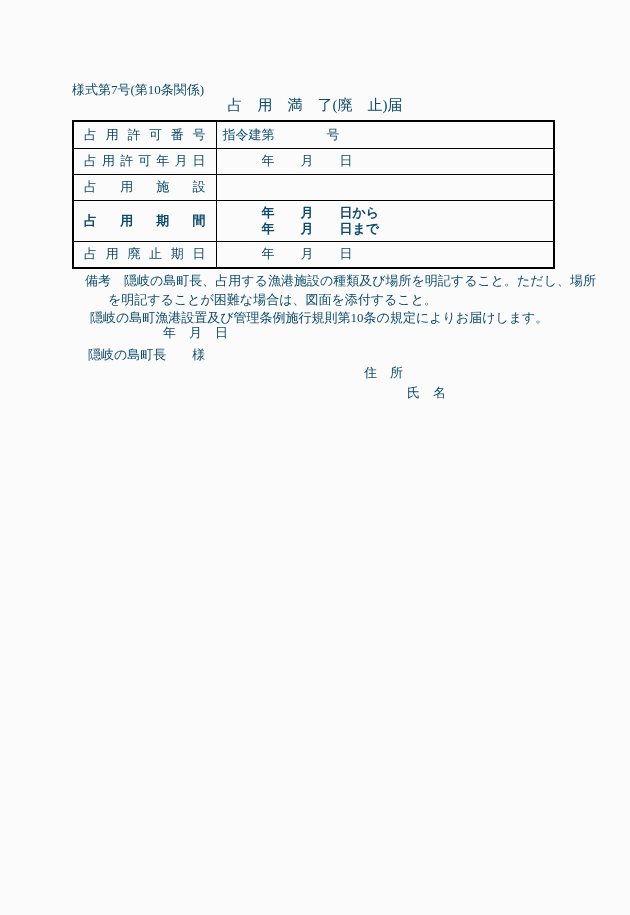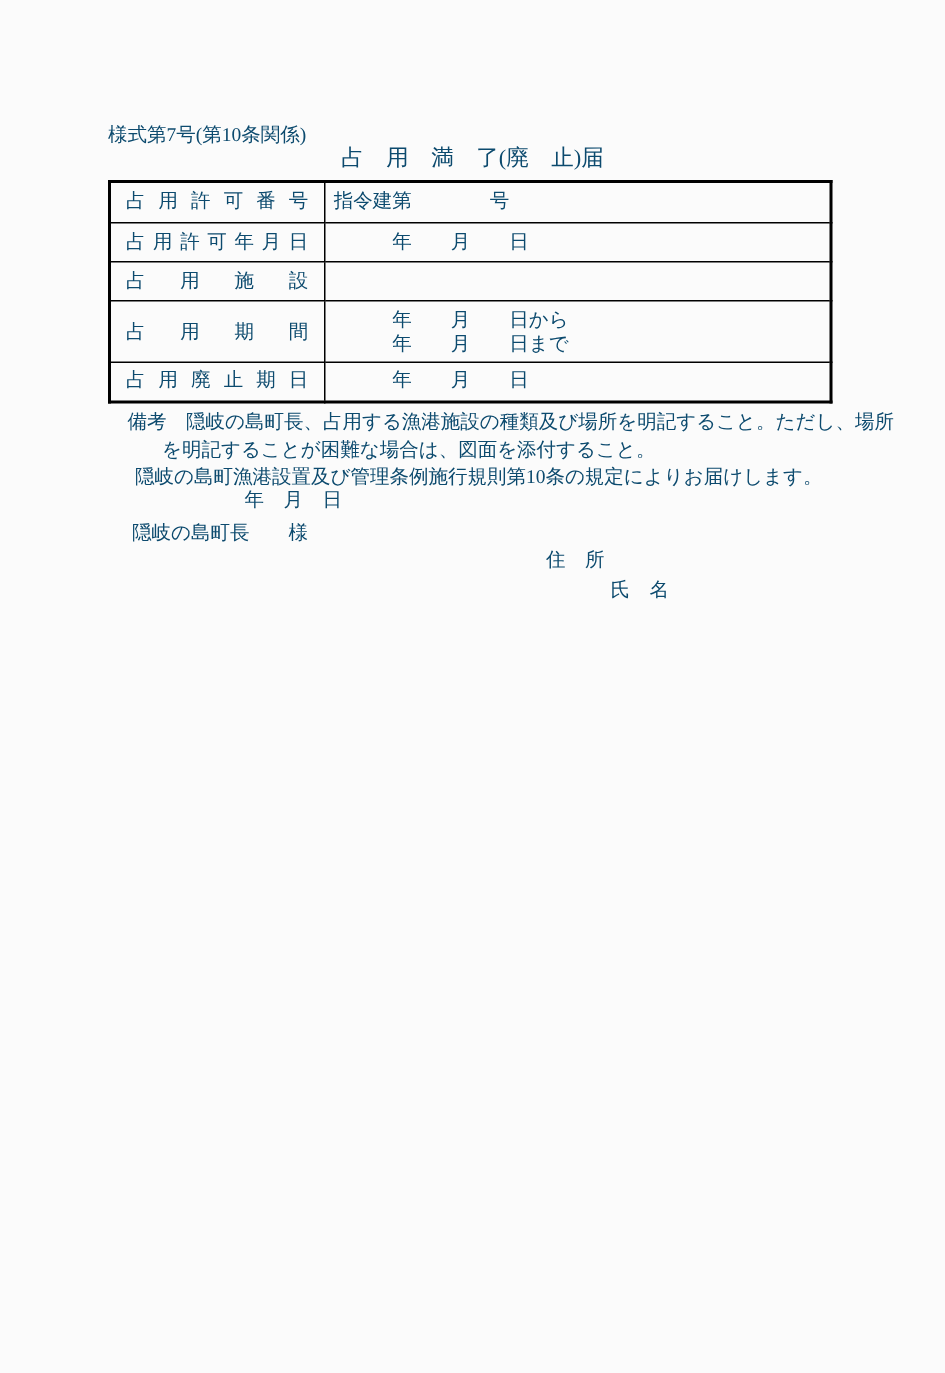--- a/index.html
+++ b/index.html
@@ -54,23 +54,23 @@
     text-align: justify;
     text-align-last: justify;
     -moz-text-align-last: justify;
     white-space: normal;
   }
   td.cell-value {
     box-sizing: border-box;
     padding: 0 6px;
     white-space: pre-line;
   }
-  tr.row-h27 { height: 27px; font-family: Liberation Mono, monospace; }
+  tr.row-h27 { height: 27px; }
   tr.row-h26 { height: 26px; margin-left: 14px; }
-  tr.row-h41 { height: 41px; }
+  tr.row-h41 { height: 41px; font-weight: bold; }
   .remark-line, .footer-line {
     position: absolute;
     white-space: nowrap;
     font-size: 13px;
     line-height: 14px;
   }
   .remark-1 { left: 85px;  top: 274px; }
   .remark-2 { left: 108px; top: 293px; }
   .remark-3 { left: 90px;  top: 311px; }
   .footer-date { left: 163px; top: 326px; }

